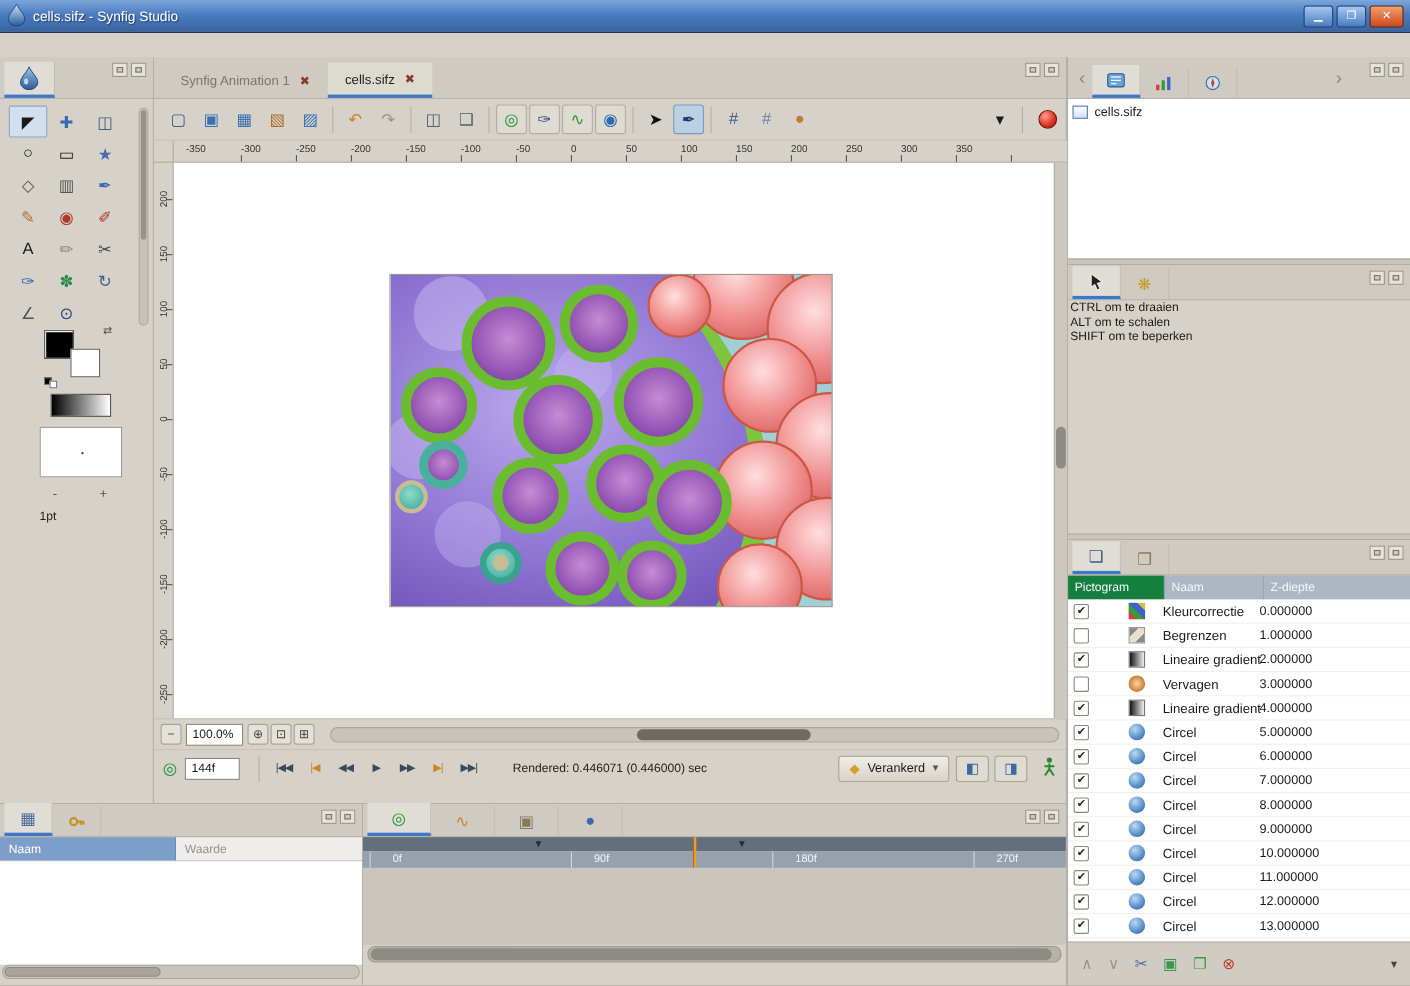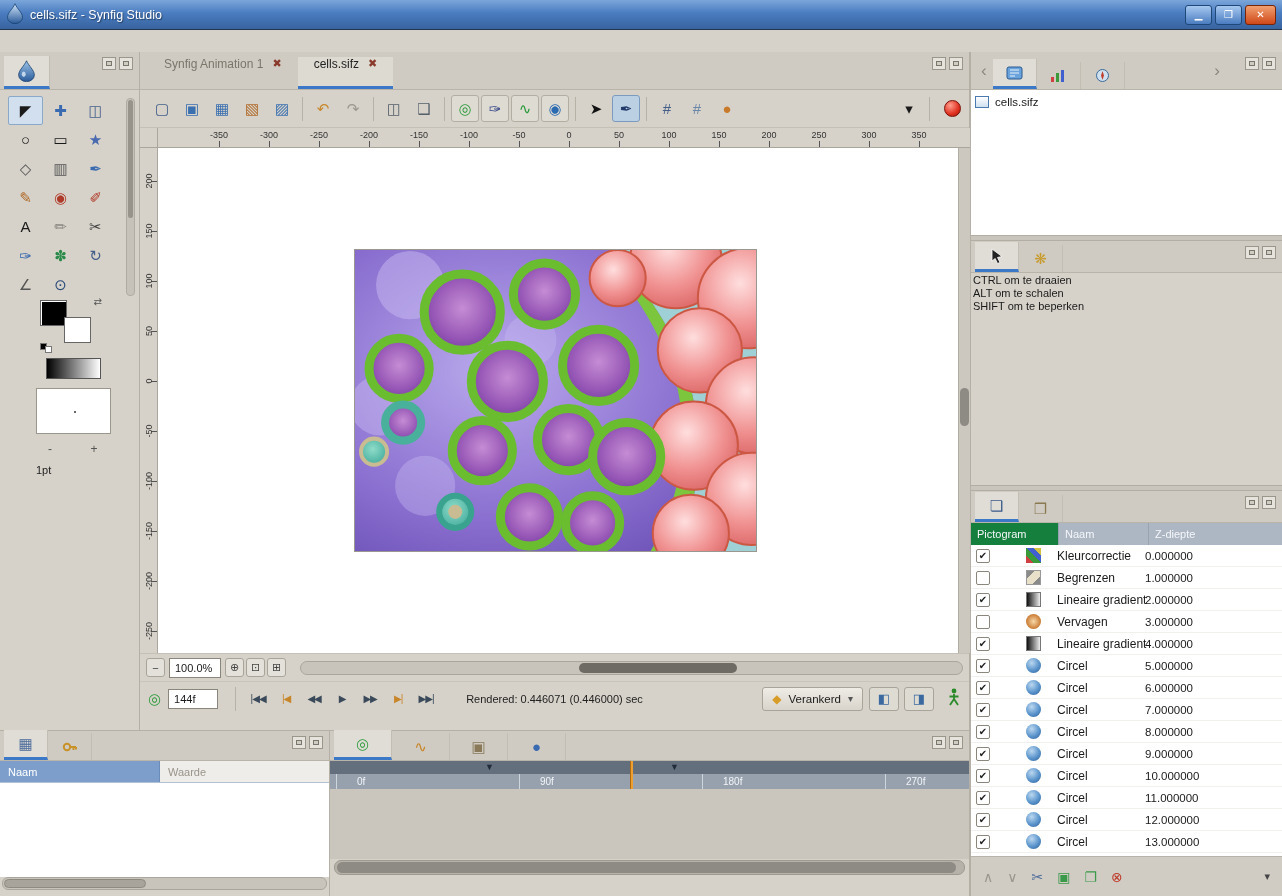--- a/index.html
+++ b/index.html
@@ -42,36 +42,36 @@
 .mini-bw i.b{left:0;top:0;background:#000}.mini-bw i.w{left:5px;top:3px;background:#fff}
 .gradbar{position:absolute;left:46px;top:306px;width:55px;height:21px;border:1px solid #555;background:linear-gradient(to right,#000,#fff)}
 .brushbox{position:absolute;left:36px;top:336px;width:75px;height:46px;background:#fff;border:1px solid #9a968c}
 .brushbox i{position:absolute;left:50%;top:50%;width:2px;height:2px;background:#333;border-radius:50%}
 .bw-btn{position:absolute;top:390px;width:20px;height:15px;font-size:12px;color:#555;text-align:center;line-height:14px}
 .bw-minus{left:40px}.bw-plus{left:84px}
 .line-width-label{position:absolute;left:36px;top:412px;font-size:11px;color:#222}
 
 .canvas-dock{left:140px;top:52px;width:830px;height:678px;border-right:1px solid #b4b0a6}
 .canvas-tabbar{position:absolute;left:0;top:0;width:100%;height:38px;background:#cfcbc2;border-bottom:1px solid #b8b4aa;display:flex;align-items:flex-end;padding-left:8px}
-.ctab{height:32px;padding:0 16px;display:flex;gap:9px;color:#7a766c;font-size:12px}
+.ctab{height:32px;padding:0 16px;display:flex;align-items:center;gap:9px;color:#7a766c;font-size:12px}
 .ctab.active{background:#dddad2;color:#222;border-bottom:3px solid #3c78c8}
 .close-x{font-size:11px;color:#8a3a2a}
 .canvas-toolbar{position:absolute;left:0;top:38px;width:100%;height:38px;border-bottom:1px solid #c4c0b6;display:flex;align-items:center;padding:0 8px}
 .tb-group{display:flex;align-items:center;gap:2px}
 .tb-btn{width:28px;height:27px;display:flex;align-items:center;justify-content:center;border-radius:3px;font-size:15px;border:1px solid transparent}
 .tb-btn.framed{border-color:#b2aea4;background:#dedbd3}
 .tb-btn.pressed{background:#bcd0e4;border-color:#7a9ac0}
 .tb-sep{width:1px;height:24px;background:#b6b2a8;margin:0 6px}
 .tb-spring{flex:1}
 .stop-ball{width:17px;height:17px;border-radius:50%;background:radial-gradient(circle at 35% 30%,#ff9e8e,#e03020 60%,#9c1808);border:1px solid #7a1006;margin-left:8px}
 .ruler-corner{position:absolute;left:0;top:76px;width:18px;height:20px;background:#d6d2c9;border-right:1px solid #aaa69c;border-bottom:1px solid #aaa69c}
 .h-ruler{position:absolute;left:18px;top:76px;width:812px;height:20px;background:#d6d2c9;border-bottom:1px solid #aaa69c;display:flex;padding-left:36px;overflow:hidden}
 .h-tick{flex:0 0 50px;position:relative}
 .h-tick::before{content:"";position:absolute;left:50%;bottom:0;width:1px;height:6px;background:#555}
-.h-tick span{position:absolute;left:-25px;right:-25px;text-align:center;top:2px;font-size:9px;color:#333}
+.h-tick span{position:absolute;left:-25px;right:-25px;text-align:left;top:2px;font-size:9px;color:#333}
 .v-ruler{position:absolute;left:0;top:96px;width:18px;height:505px;background:#d6d2c9;border-right:1px solid #aaa69c;padding-top:8px;overflow:hidden}
 .v-tick{height:50px;position:relative}
 .v-tick::before{content:"";position:absolute;right:0;top:50%;height:1px;width:6px;background:#555}
 .v-tick span{position:absolute;top:50%;left:50%;transform:translate(-50%,-50%) rotate(-90deg);font-size:9px;color:#333;white-space:nowrap}
 .viewport{position:absolute;left:18px;top:96px;width:812px;height:505px;background:#fff;overflow:hidden}
 .artwork{position:absolute;left:197px;top:102px;width:401px;height:301px;outline:1px solid #9a9690}
 .v-scroll{position:absolute;right:0;top:0;width:12px;height:505px;background:#ccc8c0;border-left:1px solid #b2aea4}
 .v-scroll i{position:absolute;left:1px;right:1px;top:240px;height:38px;background:#8e8a84;border-radius:5px}
 .zoombar{position:absolute;left:0;top:601px;width:100%;height:28px;display:flex;align-items:center;gap:4px;padding:0 6px;border-top:1px solid #c4c0b6}
 .small-btn{width:19px;height:19px;border:1px solid #a8a49a;background:#e4e1da;border-radius:3px;font-size:11px;display:flex;align-items:center;justify-content:center;color:#444}

